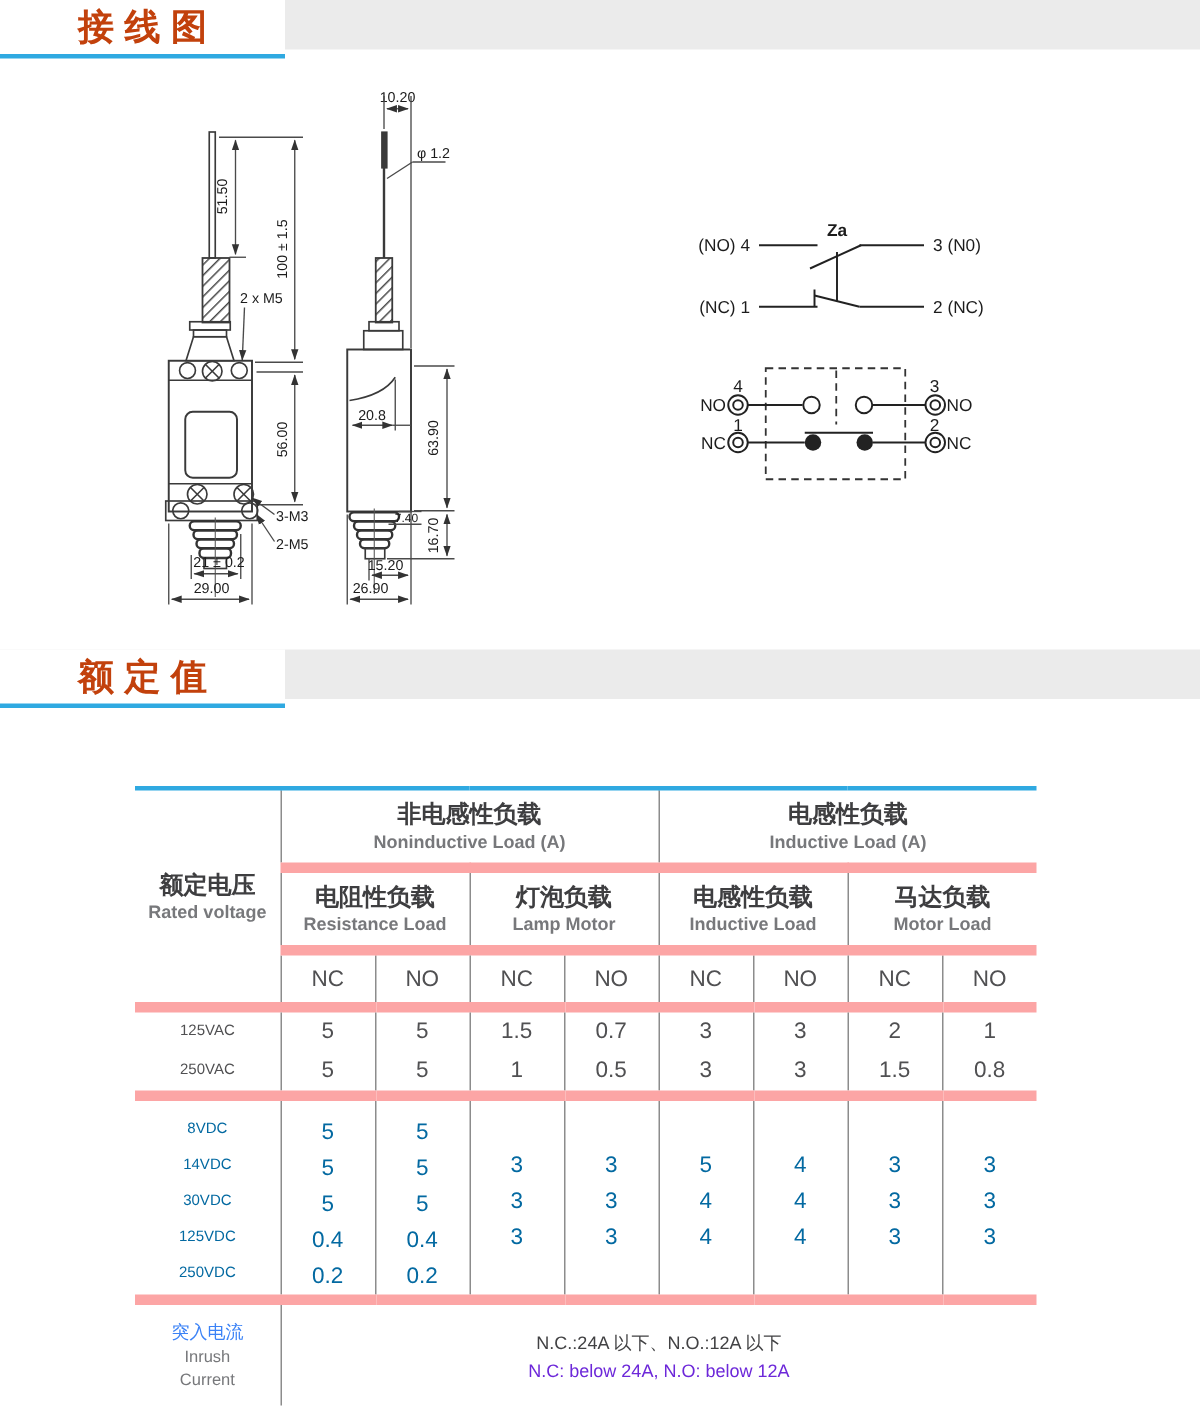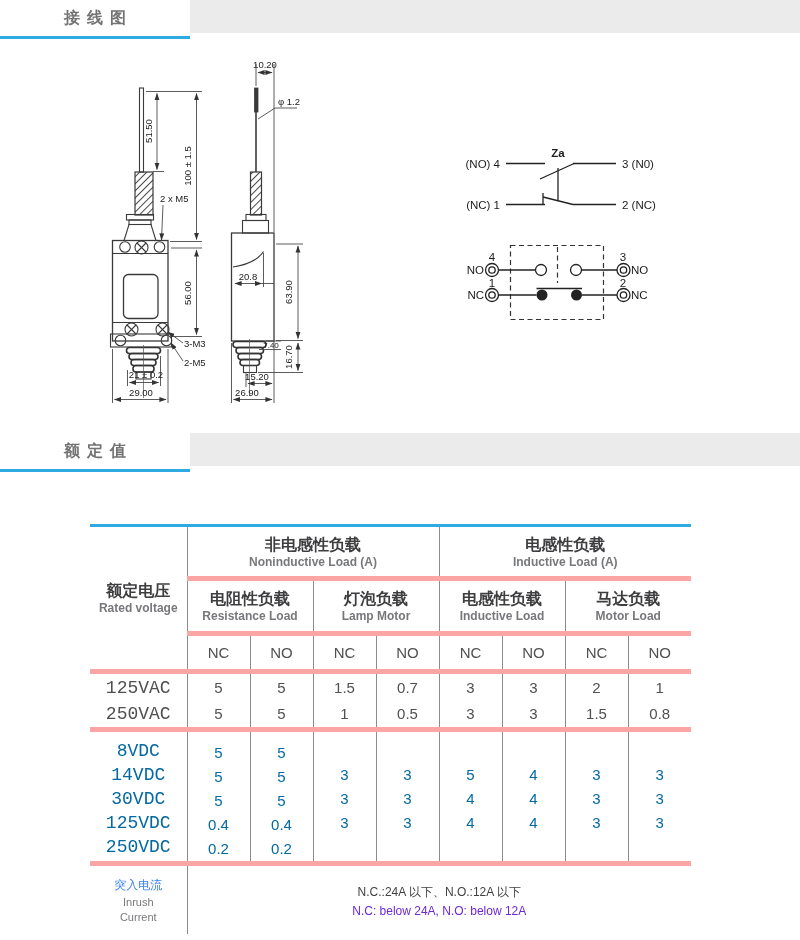--- a/index.html
+++ b/index.html
@@ -3,48 +3,48 @@
 <meta charset="utf-8">
 <style>
   html,body{margin:0;padding:0;background:#fff;}
   #page{position:relative;width:800px;height:940px;background:#fff;overflow:hidden;
         font-family:"Liberation Sans",sans-serif;}
   
   .sec{position:absolute;left:0;width:800px;height:39px;}
   .sec .band{position:absolute;left:0;top:0;width:800px;height:33px;background:#ebebeb;}
   .sec .label-box{position:absolute;left:0;top:0;width:190px;height:36px;background:#fff;
        border-bottom:3px solid #2fa9e1;display:flex;align-items:center;justify-content:center;}
-  .sec .label-box span{font-size:16px;letter-spacing:7px;color:#737373;font-weight:600;
+  .sec .label-box span{font-size:24px;letter-spacing:7px;color:#c2410c;font-weight:600;
        padding-left:7px;}
   
   #draw{position:absolute;left:0;top:0;}
   #draw text{font-family:"Liberation Sans",sans-serif;fill:#1c1c1c;}
   .dimtx{font-size:9.5px;}
   .dimtx-s{font-size:8px;}
   .cirtx{font-size:11.5px;}
   .outline{stroke:#3a3a3a;stroke-width:1.3;fill:none;}
   .outline2{stroke:#3a3a3a;stroke-width:1.1;fill:none;}
   .dimln{stroke:#4a4a4a;stroke-width:0.9;fill:none;}
   .cirln{stroke:#222;stroke-width:1.3;fill:none;}
   
   #ratings{position:absolute;left:90px;top:524px;width:601px;border-collapse:collapse;
         table-layout:fixed;border-top:3px solid #2fa9e1;color:#4a4a4c;}
   #ratings td{padding:0;text-align:center;vertical-align:middle;}
   .br{border-right:1px solid #8c8c8c;}
-  .bb{border-bottom:5px solid #fca5a5;}
+  .bb{border-bottom:7px solid #fca5a5;}
   .zh{display:block;font-size:16px;color:#3e3e40;font-weight:600;line-height:21px;}
   .en{display:block;font-size:12px;color:#77787b;font-weight:700;line-height:15px;}
   .r1{height:53px;}.r2{height:55px;}.r3{height:38px;}
   .ncno{font-size:15px;color:#505052;}
   .valrow{height:58px;}
   .val{display:block;font-size:15px;line-height:26px;color:#505052;}
   .vdcrow{height:122px;}
   .vdcrow td{vertical-align:top;}
   .vdc-line{display:block;font-size:15px;line-height:24px;color:#0369a1;}
-  .rowlab{font-size:18px;font-family:Liberation Mono, monospace;}
+  .rowlab{font-size:10px;}
   .inrow{height:70px;}
   .inrow td{vertical-align:middle;}
   .in-zh{display:block;font-size:12px;color:#3b82f6;font-weight:400;line-height:20px;}
   .in-en{display:block;font-size:11px;color:#77787b;line-height:15px;}
   .in-val-zh{display:block;font-size:12px;color:#424244;line-height:22px;}
   .in-val-en{display:block;font-size:12px;color:#6d28d9;line-height:16px;}
 </style>
 </head>
 <body>
 

